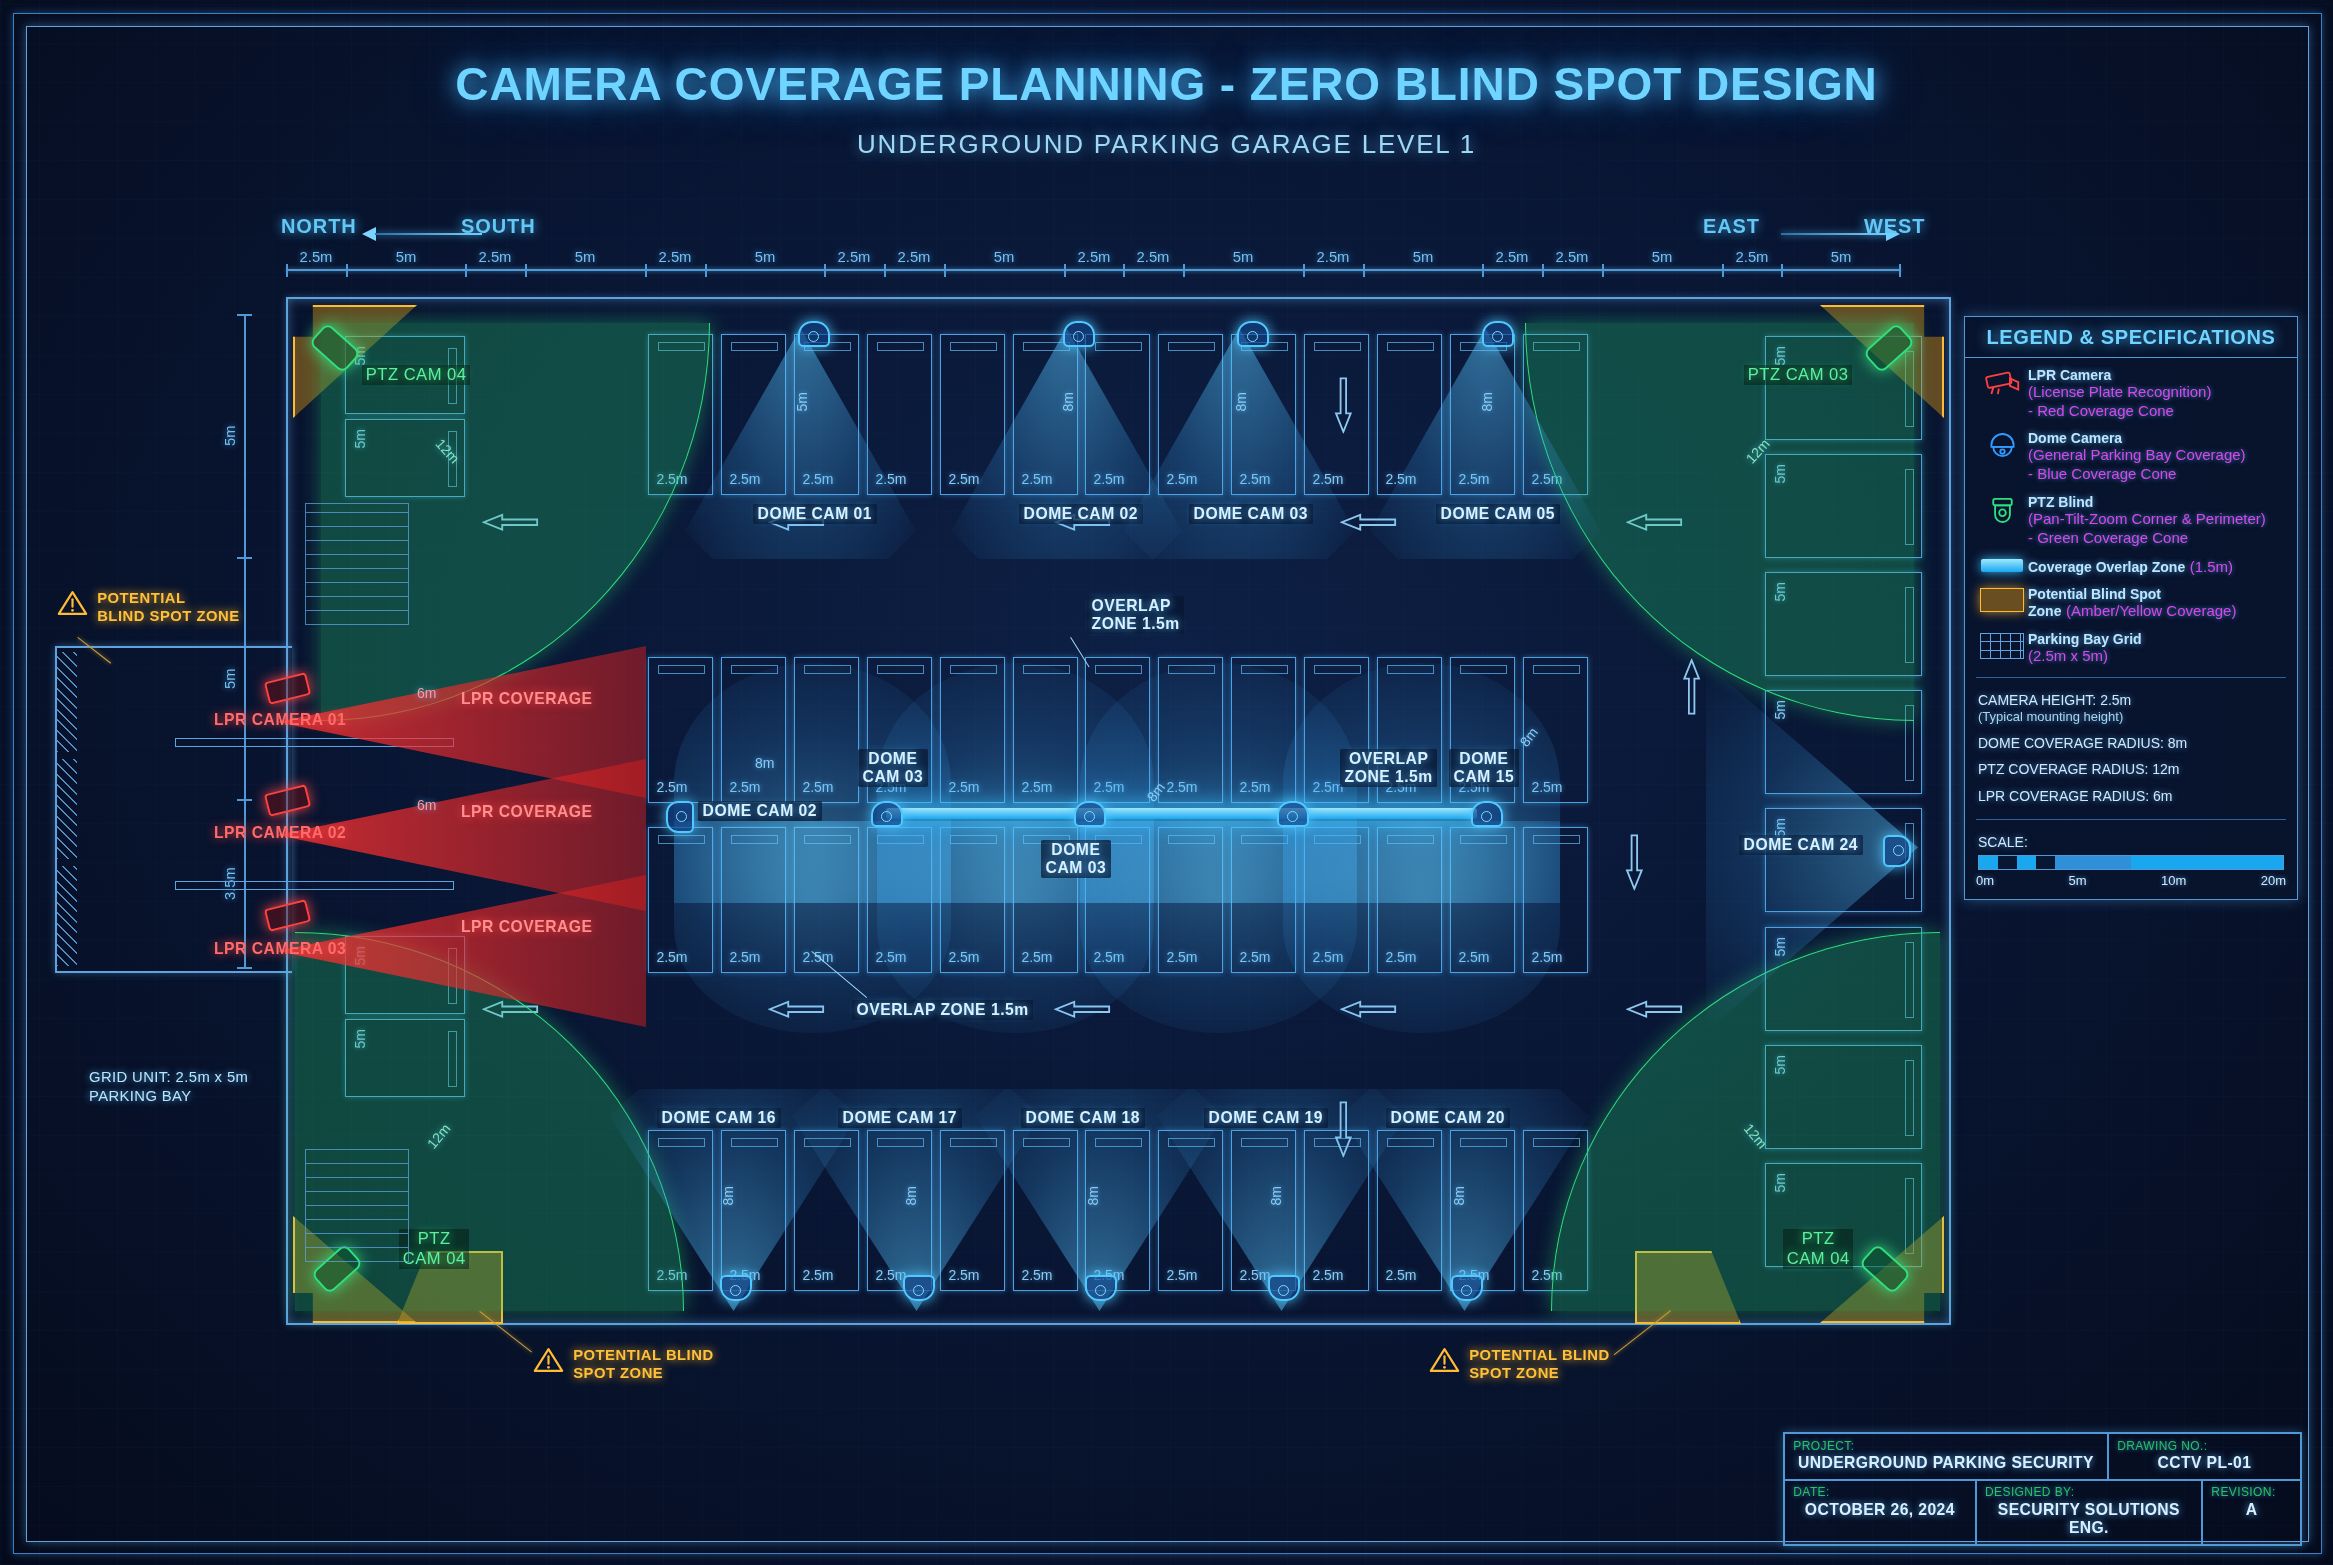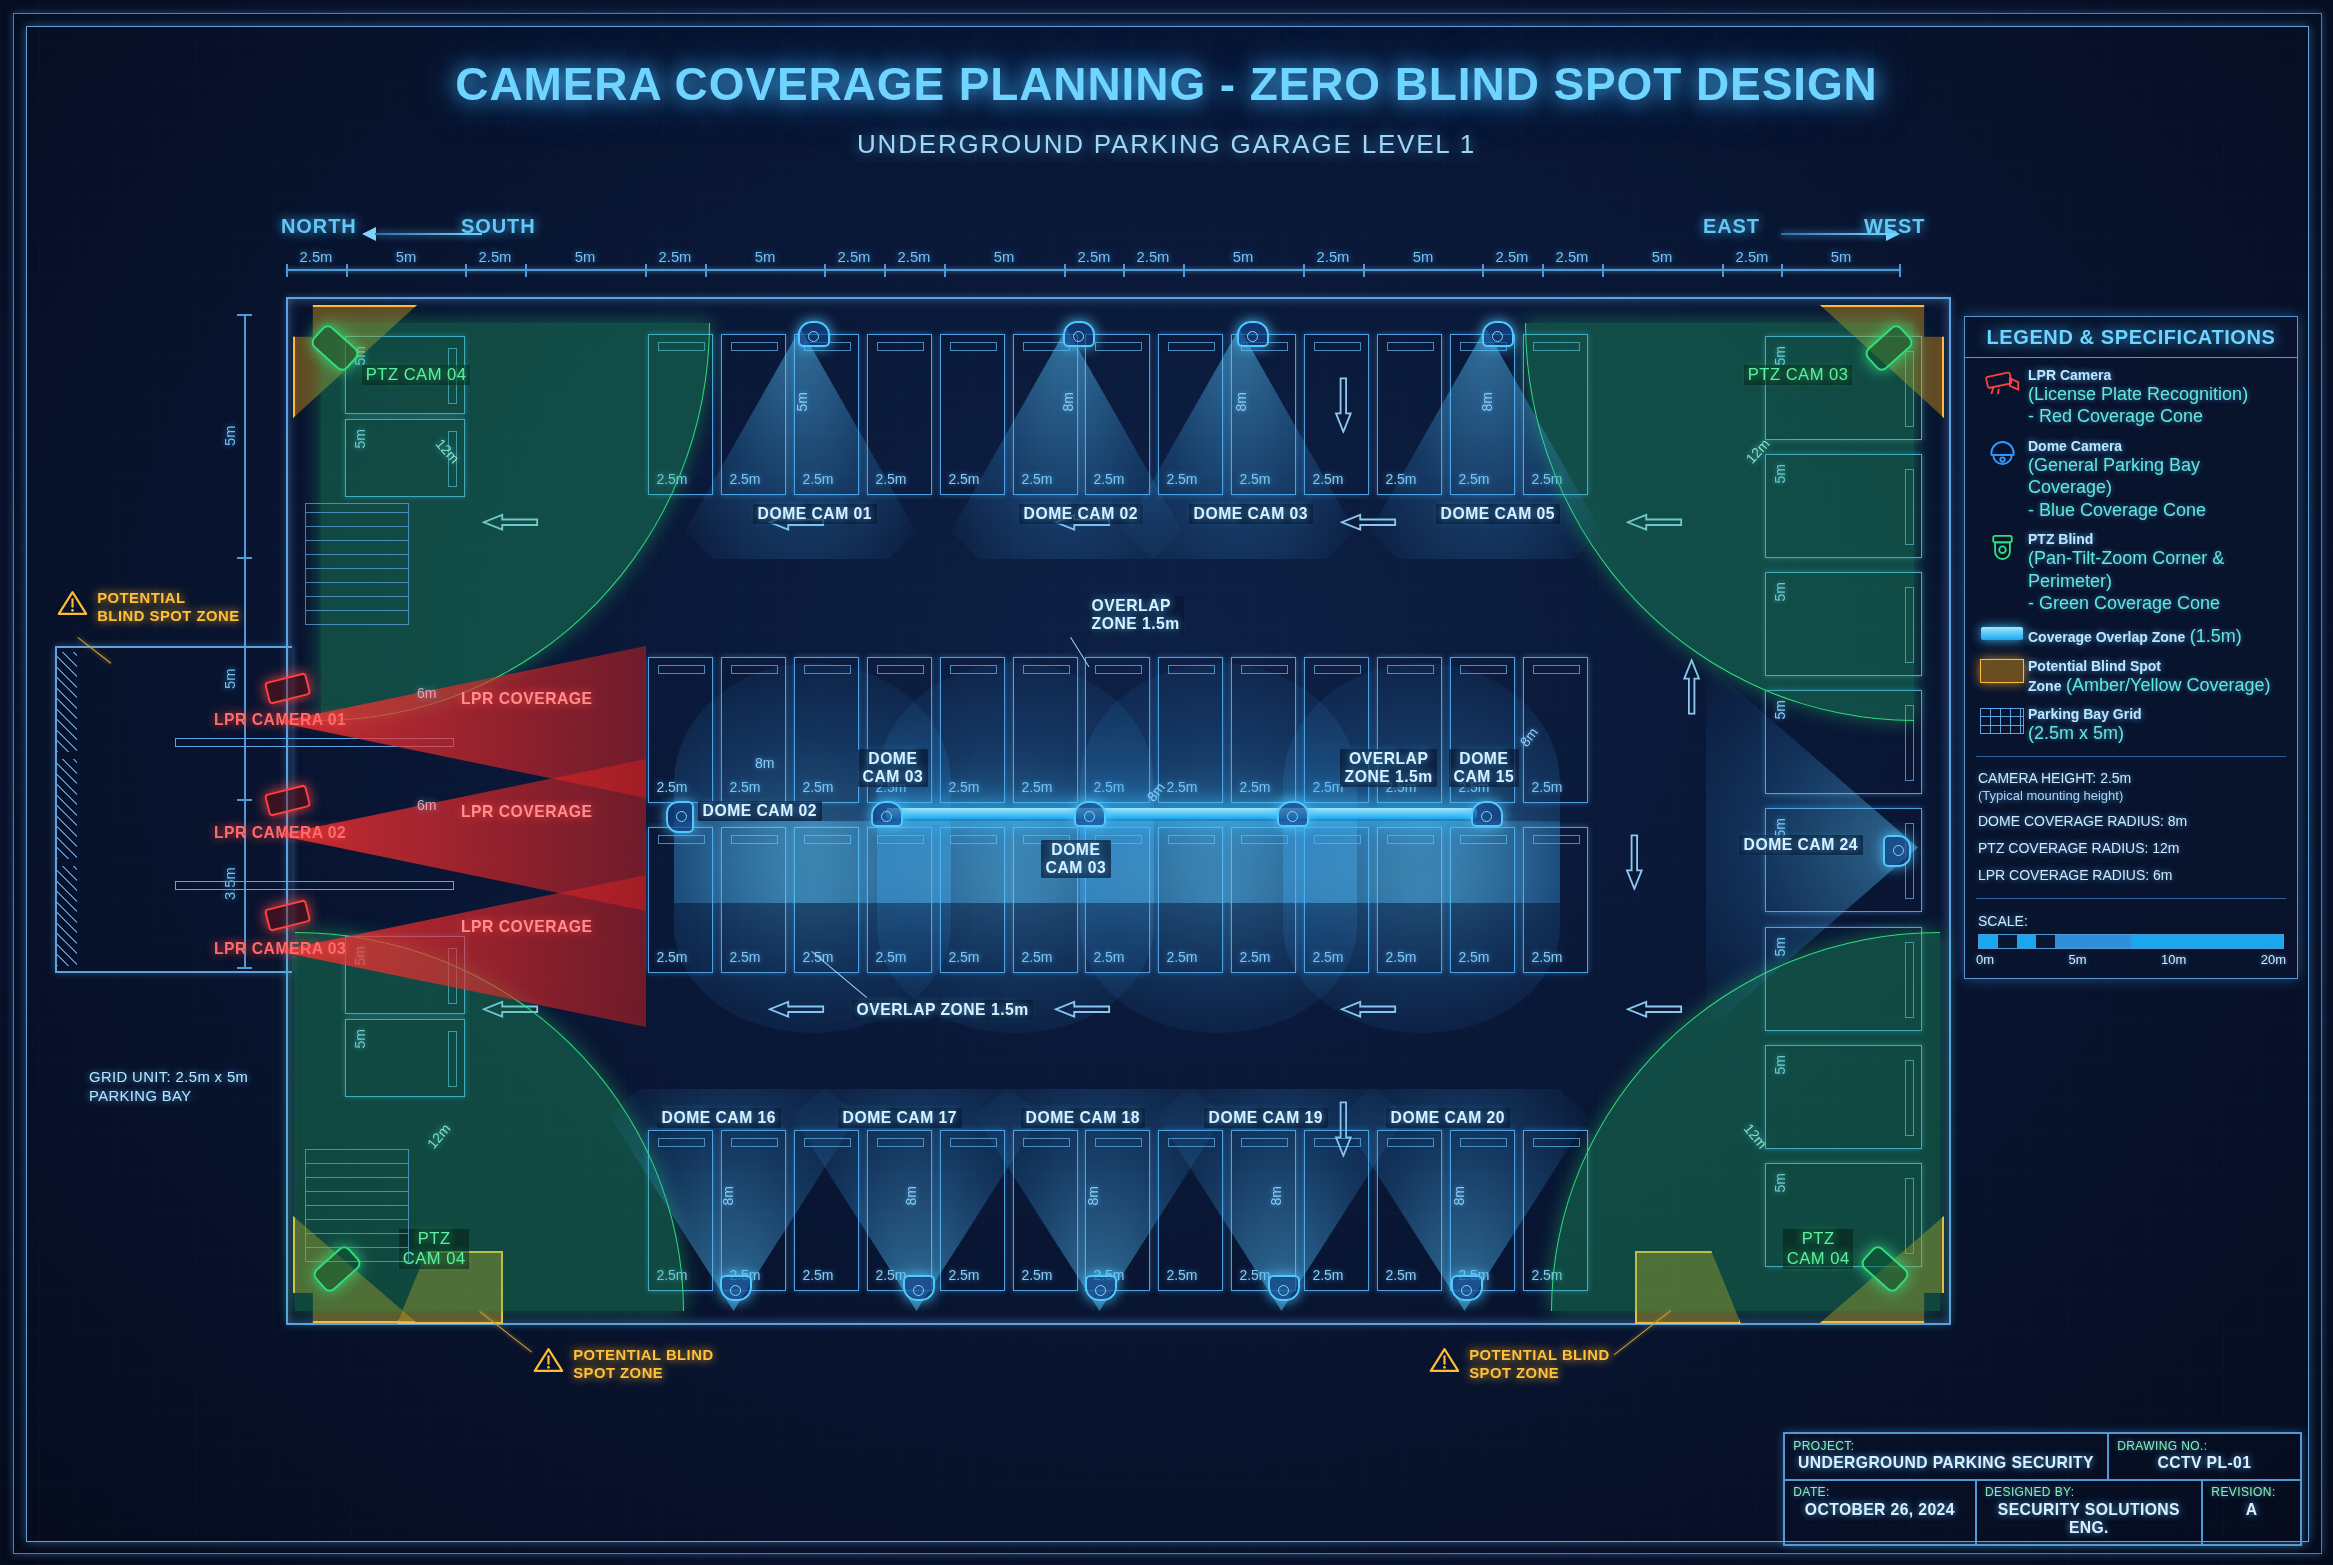--- a/index.html
+++ b/index.html
@@ -63,33 +63,33 @@
      box-shadow:0 0 18.5px rgba(255,185,50,.65);}
   
   #legend{left:1964px;top:316px;width:332px;border:1.8px solid #4f9ad6;background:rgba(8,20,45,.82);
      box-shadow:0 0 13px rgba(80,160,220,.4);}
   #legend-header{border-bottom:1.8px solid #4f9ad6;padding:9.2px 0 8.3px;text-align:center;}
   #legend-title{font-size:20px;font-weight:bold;color:#6fd4ff;letter-spacing:0.6px;text-shadow:0 0 13px rgba(70,190,255,.9);}
   .leg-row{display:flex;align-items:flex-start;padding:8.3px 11px 1.8px;}
   .leg-ico{width:52px;flex:0 0 52px;display:flex;align-items:center;justify-content:center;padding-top:1.8px;}
   .leg-txt{flex:1;}
   .leg-t1{font-size:14px;font-weight:bold;color:#bfe6ff;text-shadow:0 0 6.5px rgba(90,190,255,.8);}
-  .leg-t2{font-size:18px;color:#5eead4;text-shadow:0 0 5.5px rgba(90,170,240,.7);line-height:1.25;}
+  .leg-t2{font-size:15px;color:#d946ef;text-shadow:0 0 5.5px rgba(90,170,240,.7);line-height:1.25;}
   .leg-sep{height:0.9px;background:#3e7fc4;margin:9.2px 11px;opacity:.75;}
   .spec-line{font-size:14px;color:#cfe8fb;padding:4.6px 13px;text-shadow:0 0 6.5px rgba(90,180,245,.75);line-height:1.25;}
   .spec-sub{font-size:13px;color:#a8d4ef;}
   #scale-bar{height:13px;margin:3.7px 13px 0;border:0.9px solid #4f9ad6;display:flex;}
   .sc-seg{height:100%;}
   .scale-nums{display:flex;justify-content:space-between;font-size:13px;color:#cfe8fb;padding:2.8px 11px 11px;
      text-shadow:0 0 5.5px rgba(90,180,245,.75);}
   
   #titleblock{left:1783px;top:1432px;width:517px;border:1.8px solid #4f9ad6;box-shadow:0 0 9.2px rgba(80,160,220,.4);}
   .tb-row{display:flex;}
   .tb-cell{border:0.9px solid #4f9ad6;padding:4.6px 8.3px 6.5px;}
-  .tb-k{font-size:12px;color:#86efac;letter-spacing:0.4px;text-shadow:0 0 4.6px rgba(80,170,230,.7);}
+  .tb-k{font-size:12px;color:#22c55e;letter-spacing:0.4px;text-shadow:0 0 4.6px rgba(80,170,230,.7);}
   .tb-v{font-size:15.7px;font-weight:bold;color:#dcefff;letter-spacing:0.4px;text-align:center;margin-top:1.8px;
      text-shadow:0 0 7.4px rgba(90,190,255,.85);}
   .overlap-strip{position:absolute;height:11px;background:linear-gradient(180deg,#9fe8ff,#19a7f0);
      box-shadow:0 0 20px rgba(60,200,255,1),0 0 42px rgba(40,170,255,.8);border-radius:2.8px;}
   .hatch{position:absolute;background:repeating-linear-gradient(45deg,#5ea3e0 0 1.4px,transparent 1.4px 7.4px);opacity:.85;}
   .leader{position:absolute;background:#c9a23a;height:1.4px;transform-origin:0 0;box-shadow:0 0 4.6px rgba(210,160,50,.8);}
   .leader-b{position:absolute;background:#9fd9f7;height:1.4px;transform-origin:0 0;}
 </style>
 </head>
 <body>

